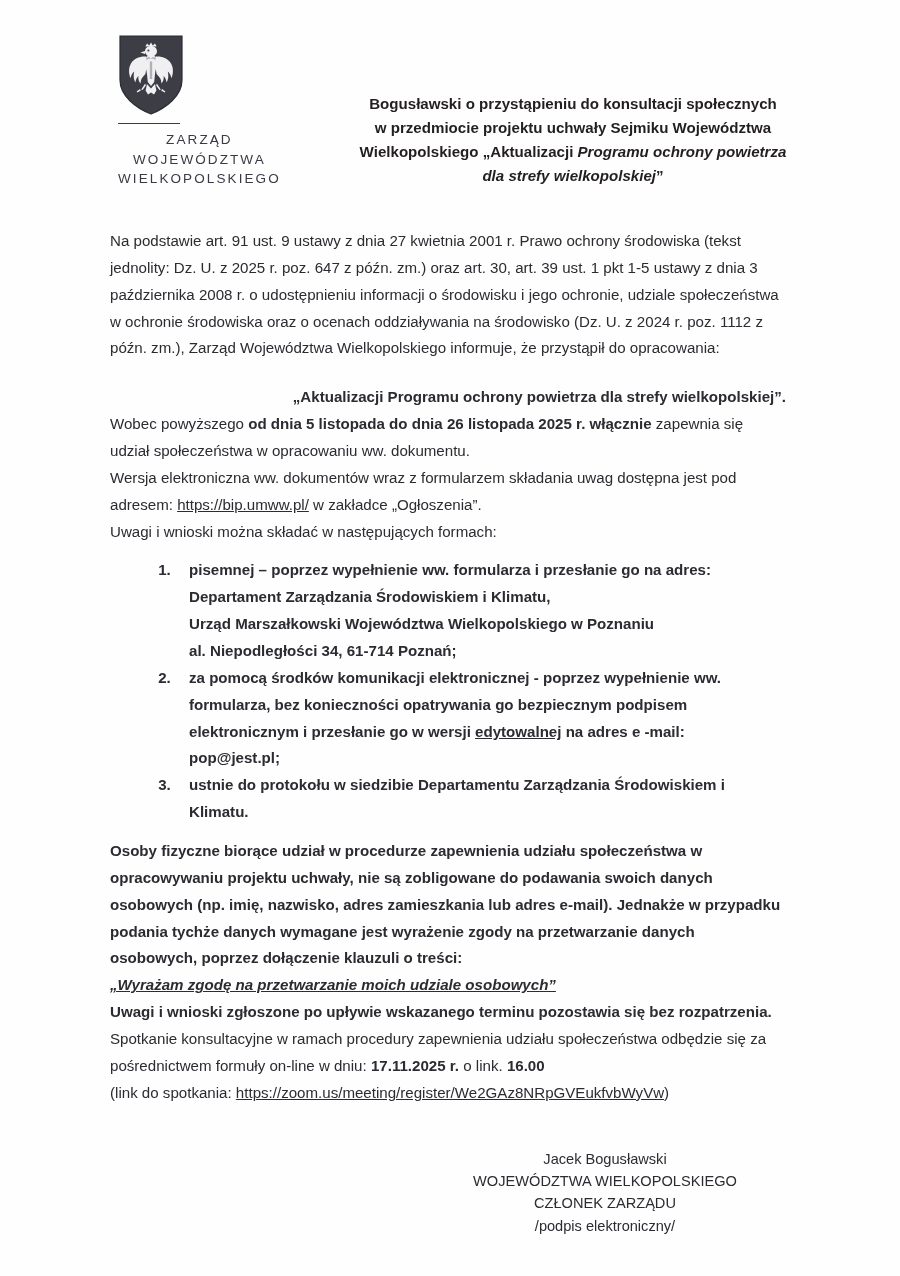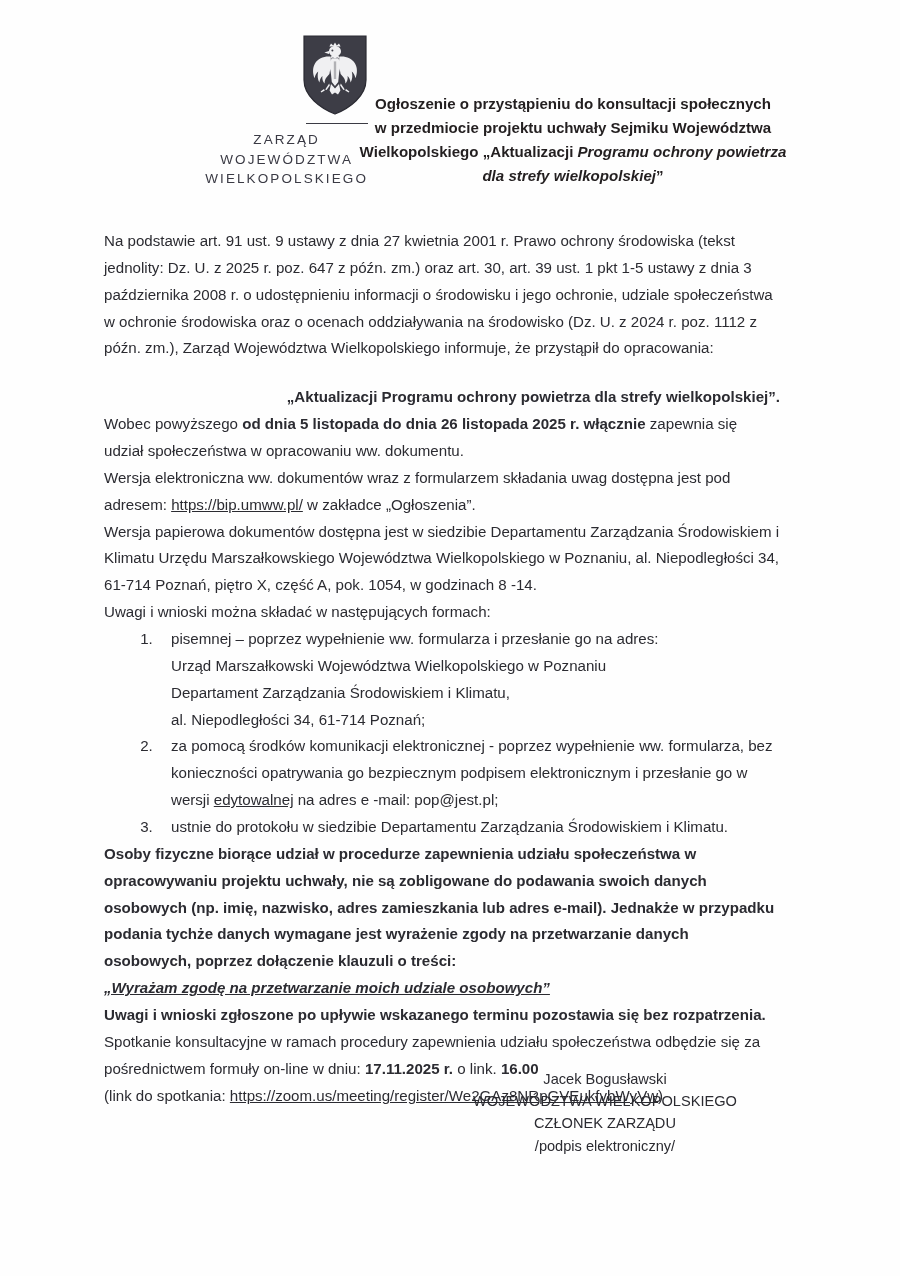--- a/index.html
+++ b/index.html
@@ -29,21 +29,21 @@
     left: 0;
     width: 900px;
     display: flex;
     align-items: flex-start;
   }
   .logo-block {
     width: 250px;
     margin-left: 118px;
     display: flex;
     flex-direction: column;
-    align-items: flex-end;
+    align-items: flex-start;
     flex: 0 0 auto;
   }
   .crest {
     width: 66px;
     height: 82px;
     display: block;
   }
   .logo-rule {
     width: 62px;
     height: 1px;
@@ -70,21 +70,21 @@
     font-size: 15.1px;
     line-height: 1.58;
     color: #231f20;
   }
   .title-block i { }
 
   
   .body {
     position: absolute;
     top: 228px;
-    left: 104px;
+    left: 110px;
     width: 676px;
     font-size: 15.1px;
     line-height: 1.78;
     color: #2b2b31;
   }
   .para { margin: 0 0 0 0; }
   .gap { height: 22px; }
   .b { font-weight: bold; }
   .u { text-decoration: underline; }
   .strongpara { font-weight: bold; }
@@ -95,35 +95,36 @@
     padding-left: 28px;
   }
 
   .consent {
     font-weight: bold;
     font-style: italic;
     text-decoration: underline;
   }
 
   ol.forms {
-    margin: 0;
+    margin: 12px;
     padding: 0 0 0 53px;
     list-style-position: outside;
+    font-weight: bold;
   }
   ol.forms > li {
     padding-left: 14px;
     margin: 0;
   }
   ol.forms > li::marker { font-size: 15.1px; }
   .sub { display: block; }
 
   
   .signature {
     position: absolute;
-    top: 1068px;
+    top: 1148px;
     left: 0;
     width: 900px;
     text-align: center;
     padding-left: 310px;
     box-sizing: border-box;
     font-size: 14.6px;
     line-height: 1.52;
     color: #2b2b31;
   }
   .signature div { white-space: nowrap; }
@@ -167,48 +168,47 @@
       <div class="logo-rule"></div>
 
       <div class="logo-text">
         <div>ZARZĄD</div>
         <div>WOJEWÓDZTWA</div>
         <div>WIELKOPOLSKIEGO</div>
       </div>
     </div>
 
     <div class="title-block">
-      <div>Ogłoszenie o przystąpieniu do konsultacji społecznych</div>
+      <div>Bogusławski o przystąpieniu do konsultacji społecznych</div>
       <div>w przedmiocie projektu uchwały Sejmiku Województwa</div>
       <div><span>Wielkopolskiego „Aktualizacji </span><i>Programu ochrony powietrza</i></div>
       <div><i>dla strefy wielkopolskiej</i><span>”</span></div>
     </div>
   </div>
 
   <div class="body">
 
     <p class="para">Na podstawie art. 91 ust. 9 ustawy z dnia 27 kwietnia 2001 r. Prawo ochrony środowiska (tekst jednolity: Dz. U. z  2025 r. poz. 647 z późn. zm.) oraz  art. 30, art. 39 ust. 1 pkt 1-5 ustawy z dnia 3 października 2008 r. o udostępnieniu informacji o środowisku i  jego ochronie, udziale społeczeństwa w ochronie środowiska oraz o ocenach oddziaływania na środowisko (Dz. U. z 2024 r. poz. 1112 z późn. zm.), Zarząd Województwa Wielkopolskiego informuje, że przystąpił do opracowania:</p>
 
     <div class="gap"></div>
 
     <p class="para quoted-title">„Aktualizacji Programu ochrony powietrza dla strefy wielkopolskiej”.</p>
 
     <p class="para"><span>Wobec powyższego </span><span class="b">od dnia 5 listopada do dnia 26 listopada 2025 r. włącznie</span><span> zapewnia się udział społeczeństwa w opracowaniu ww. dokumentu.</span></p>
 
     <p class="para"><span>Wersja elektroniczna ww. dokumentów wraz z formularzem składania uwag dostępna jest pod adresem: </span><span class="u">https://bip.umww.pl/</span><span> w zakładce „Ogłoszenia”.</span></p>
 
-    <p class="para">Wersja papierowa dokumentów dostępna jest w siedzibie Departamentu Zarządzania Środowiskiem i Klimatu Urzędu Marszałkowskiego Województwa Wielkopolskiego w Poznaniu, al. Niepodległości 34, 61-714 Poznań, piętro X, część A, pok. 1054, w godzinach 8 -14.</p>
 
     <p class="para">Uwagi i wnioski można składać w następujących formach:</p>
 
     <ol class="forms">
       <li>
         <span class="sub">pisemnej – poprzez wypełnienie ww. formularza i przesłanie go na adres:</span>
+        <span class="sub">Departament Zarządzania Środowiskiem i Klimatu,</span>
         <span class="sub">Urząd Marszałkowski Województwa Wielkopolskiego w Poznaniu</span>
-        <span class="sub">Departament Zarządzania Środowiskiem i Klimatu,</span>
         <span class="sub">al. Niepodległości 34, 61-714 Poznań;</span>
       </li>
       <li><span>za pomocą środków komunikacji elektronicznej - poprzez wypełnienie ww. formularza, bez konieczności opatrywania go bezpiecznym podpisem elektronicznym i przesłanie go w wersji </span><span class="u">edytowalnej</span><span> na adres e -mail: pop@jest.pl;</span></li>
       <li><span>ustnie do protokołu w siedzibie Departamentu Zarządzania Środowiskiem i Klimatu.</span></li>
     </ol>
 
     <p class="para strongpara">Osoby fizyczne biorące udział w procedurze zapewnienia udziału społeczeństwa w opracowywaniu projektu uchwały, nie są zobligowane do podawania swoich danych osobowych (np. imię, nazwisko, adres zamieszkania lub adres e-mail). Jednakże w przypadku podania tychże danych wymagane jest wyrażenie zgody na przetwarzanie danych osobowych, poprzez dołączenie klauzuli o treści:</p>
 
     <p class="para consent">„Wyrażam zgodę na przetwarzanie moich udziale osobowych”</p>
 

